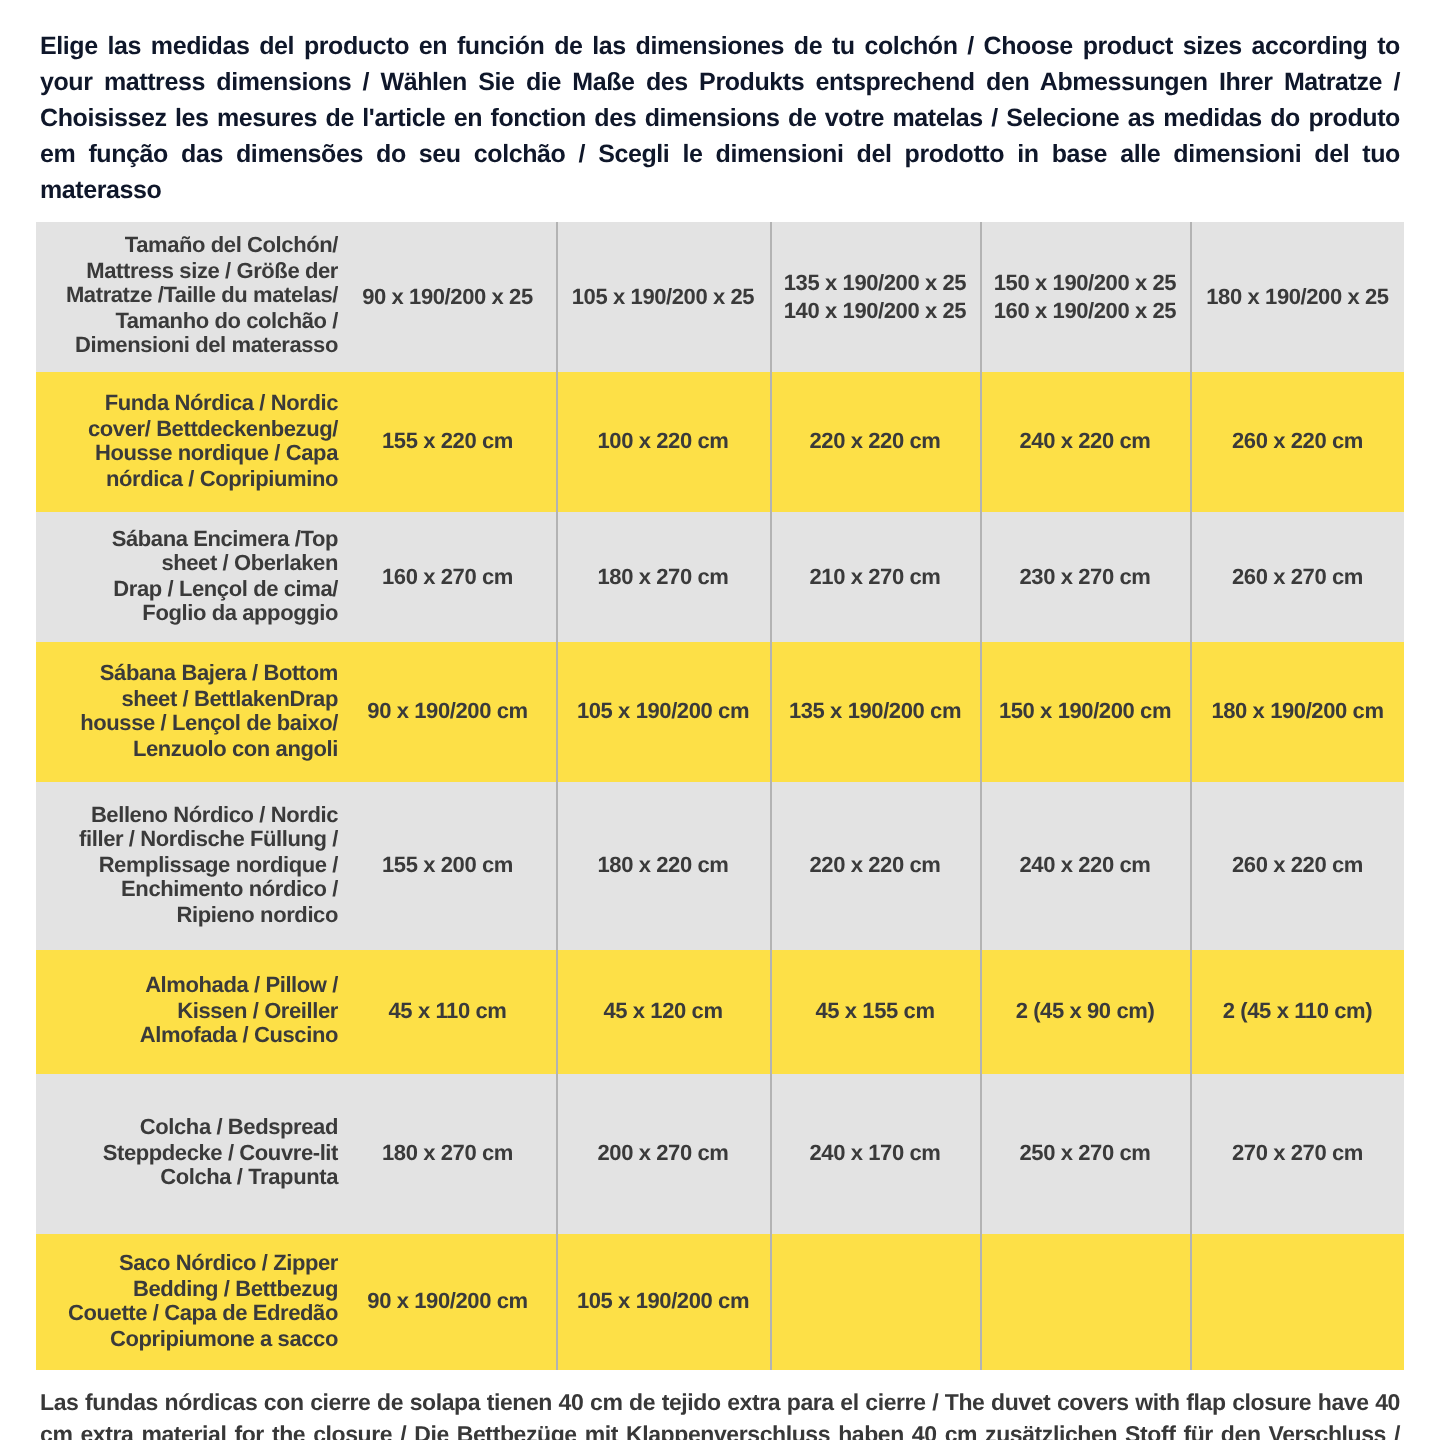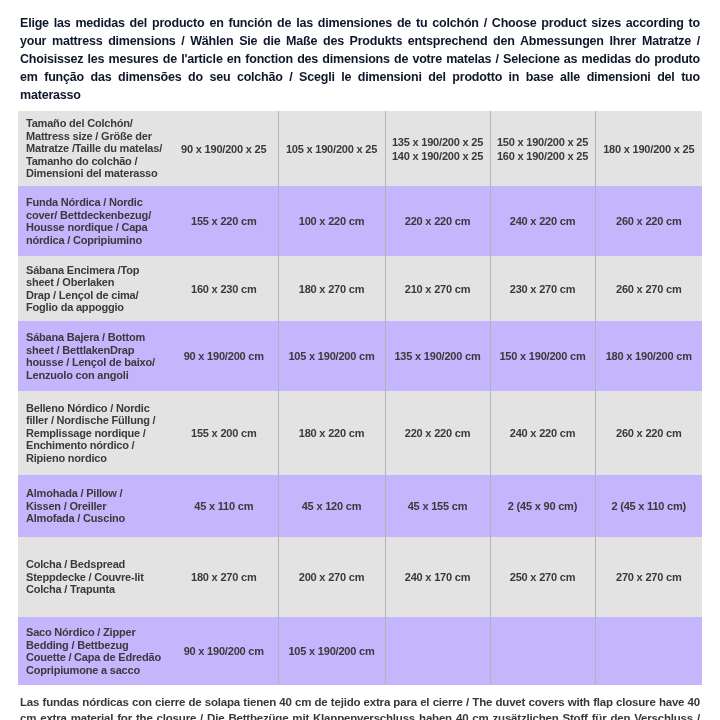--- a/index.html
+++ b/index.html
@@ -39,32 +39,32 @@
   }
   table.size-table td {
     font-weight: bold;
     font-size: 11px;
     letter-spacing: -0.2px;
     vertical-align: middle;
     white-space: pre-line;
     overflow: hidden;
   }
   td.label-cell {
-    text-align: left;
+    text-align: right;
     padding-left: 8px;
     line-height: 12.5px;
     color: #3a3a3a;
   }
   td.val-cell {
     text-align: center;
     line-height: 14px;
     color: #3a3a3a;
   }
   tr.row-gray  td { background: #e3e3e3; }
-  tr.row-light td { background: #c4b5fd; }
+  tr.row-light td { background: #fde047; }
   table.size-table td:nth-child(n+3) {
     border-left: 1px solid #b3b3b3;
   }
 </style>
 </head>
 <body>
 
 <p id="header-note" class="note">Elige las medidas del producto en función de las dimensiones de tu colchón / Choose product sizes according to your mattress dimensions / Wählen Sie die Maße des Produkts entsprechend den Abmessungen Ihrer Matratze / Choisissez les mesures de l'article en fonction des dimensions de votre matelas / Selecione as medidas do produto em função das dimensões do seu colchão / Scegli le dimensioni del prodotto in base alle dimensioni del tuo materasso</p>
 
 <table class="size-table">
@@ -100,21 +100,21 @@
       <td class="val-cell">100 x 220 cm</td>
       <td class="val-cell">220 x 220 cm</td>
       <td class="val-cell">240 x 220 cm</td>
       <td class="val-cell">260 x 220 cm</td>
     </tr>
     <tr class="row-gray" style="height:65px">
       <td class="label-cell">Sábana Encimera /Top
 sheet / Oberlaken
 Drap / Lençol de cima/
 Foglio da appoggio</td>
-      <td class="val-cell">160 x 230 cm</td>
+      <td class="val-cell">160 x 270 cm</td>
       <td class="val-cell">180 x 270 cm</td>
       <td class="val-cell">210 x 270 cm</td>
       <td class="val-cell">230 x 270 cm</td>
       <td class="val-cell">260 x 270 cm</td>
     </tr>
     <tr class="row-light" style="height:70px">
       <td class="label-cell">Sábana Bajera / Bottom
 sheet / BettlakenDrap
 housse / Lençol de baixo/
 Lenzuolo con angoli</td>

